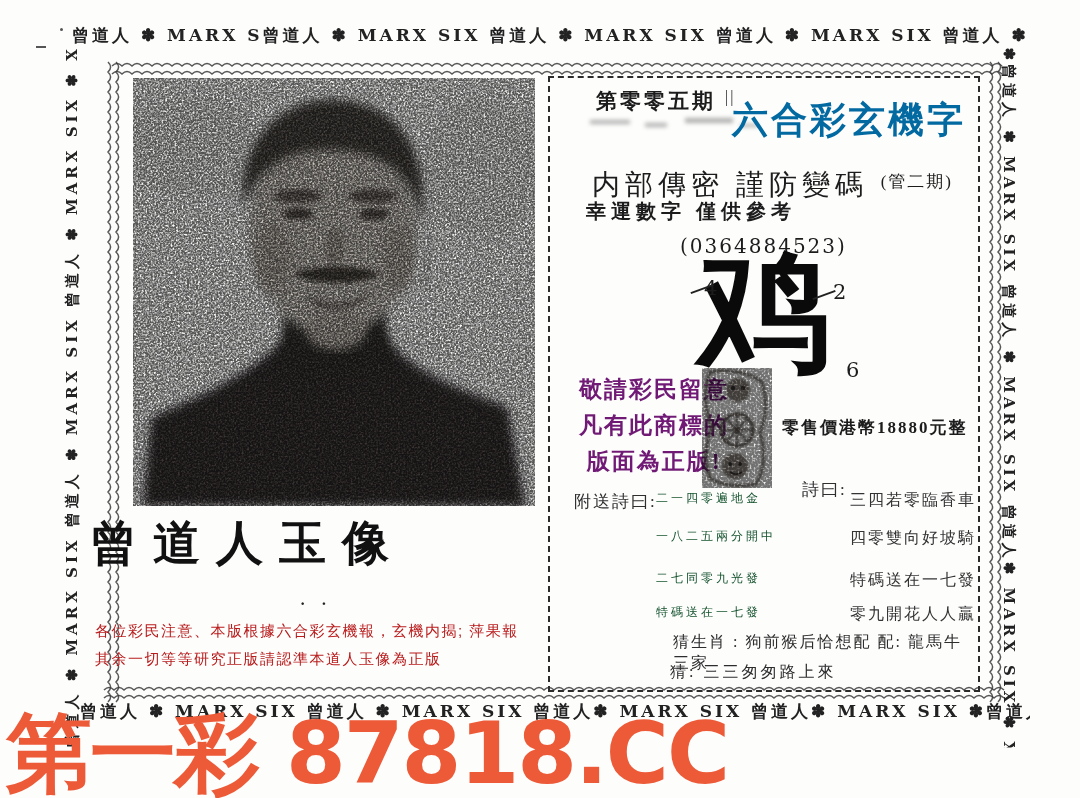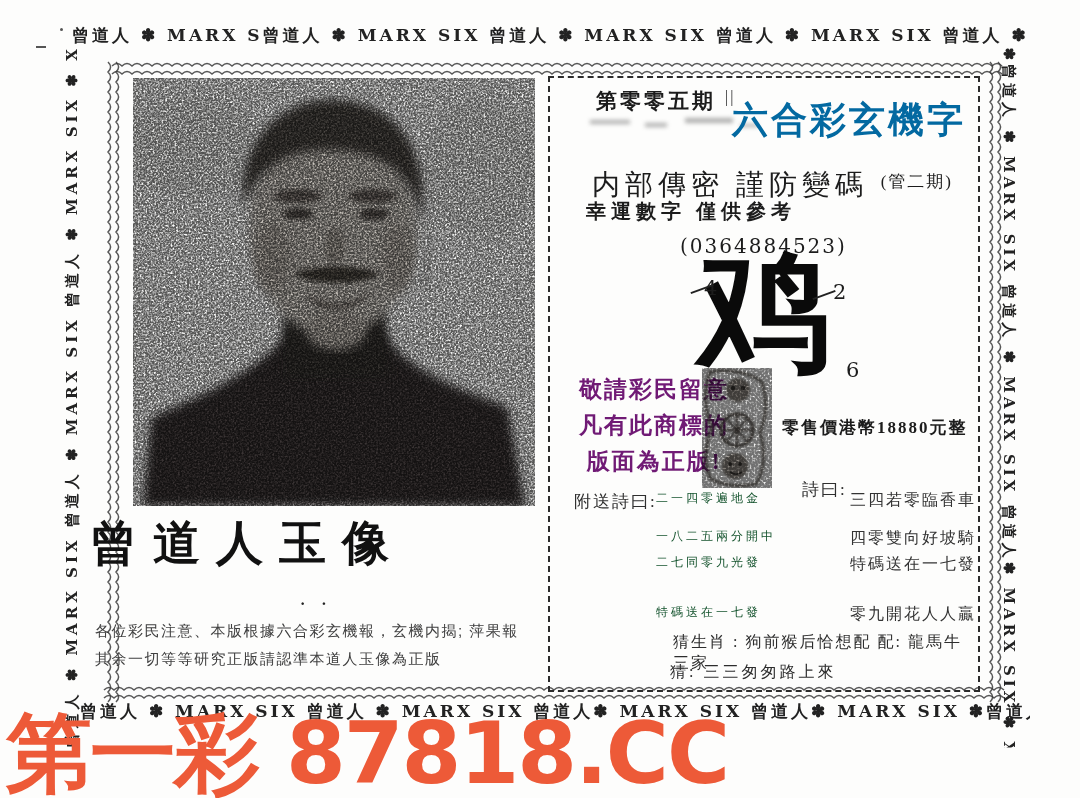--- a/index.html
+++ b/index.html
@@ -15,21 +15,21 @@
   .border-col.left{left:-278px;top:388px;transform:rotate(-90deg);}
   .border-col.right{left:658px;top:388px;transform:rotate(90deg);}
   
   #wavy-frame{position:absolute;left:0;top:0;pointer-events:none;}
   
   .portrait{position:absolute;left:133px;top:78px;width:402px;height:428px;}
   .caption{position:absolute;left:90px;top:512px;width:430px;text-align:left;
            font-size:47px;font-weight:900;letter-spacing:16px;color:#111;
            font-family:"Liberation Serif", serif;}
   .dots{position:absolute;left:300px;top:595px;font-size:16px;font-weight:700;color:#222;letter-spacing:6px;}
-  .notice-line{position:absolute;left:95px;width:445px;font-size:15px;color:#404040;letter-spacing:1.5px;
+  .notice-line{position:absolute;left:95px;width:445px;font-size:15px;color:#b91c1c;letter-spacing:1.5px;
                font-family:"Liberation Sans", sans-serif;}
   .notice-line.l1{top:622px;}
   .notice-line.l2{top:650px;}
   
   .panel{position:absolute;left:548px;top:76px;width:428px;height:612px;
          border:2px dashed #2b2b2b;background:transparent;}
   .panel .issue{position:absolute;left:46px;top:9px;font-size:21px;font-weight:700;letter-spacing:3px;}
   .issue-marks{position:absolute;left:175px;top:10px;font-size:16px;color:#333;letter-spacing:2px;}
   .smudge{position:absolute;left:40px;top:38px;width:170px;height:14px;filter:blur(2.2px);opacity:.55;}
   .smudge i{position:absolute;background:#6f6f6f;display:block;}
@@ -46,21 +46,21 @@
   .panel .num6{position:absolute;left:296px;top:280px;font-size:21px;font-family:"DejaVu Serif", serif;}
   .tick{position:absolute;width:24px;height:1.5px;background:#222;transform:rotate(-20deg);}
   .brand-note{position:absolute;left:24px;width:160px;font-size:23px;font-weight:700;letter-spacing:2px;color:#701a75;text-align:center;}
   .bn1{top:296px;} .bn2{top:332px;} .bn3{top:368px;}
   .seal{position:absolute;left:152px;top:290px;width:70px;height:120px;}
   .panel .price{position:absolute;left:232px;top:338px;font-size:17px;letter-spacing:2px;font-weight:600;}
   .poem-label-l{position:absolute;left:24px;top:412px;font-size:17px;letter-spacing:2px;color:#2f2f2f;}
   .poem-label-r{position:absolute;left:252px;top:400px;font-size:17px;letter-spacing:2px;color:#2f2f2f;}
   .poem-l{position:absolute;left:106px;font-size:12px;letter-spacing:3px;color:#14532d;}
   .poem-r{position:absolute;left:300px;font-size:16px;letter-spacing:2px;color:#333;}
-  .pr0{top:412px;} .pr1{top:450px;} .pr2{top:476px;} .pr3{top:526px;}
+  .pr0{top:412px;} .pr1{top:450px;} .pr2{top:492px;} .pr3{top:526px;}
   .guess1{position:absolute;left:82px;top:554px;font-size:16px;letter-spacing:2px;color:#2d2d2d;margin-left:41px;}
   .guess2{position:absolute;left:120px;top:584px;font-size:16px;letter-spacing:3px;color:#2d2d2d;}
   
   .watermark{position:absolute;left:6px;top:696px;font-size:86px;font-weight:900;color:#ed5a38;
              font-family:"DejaVu Sans", sans-serif;letter-spacing:-2px;white-space:nowrap;z-index:9;}
   
   .artifact{position:absolute;background:#555;}
 </style>
 </head>
 <body>

